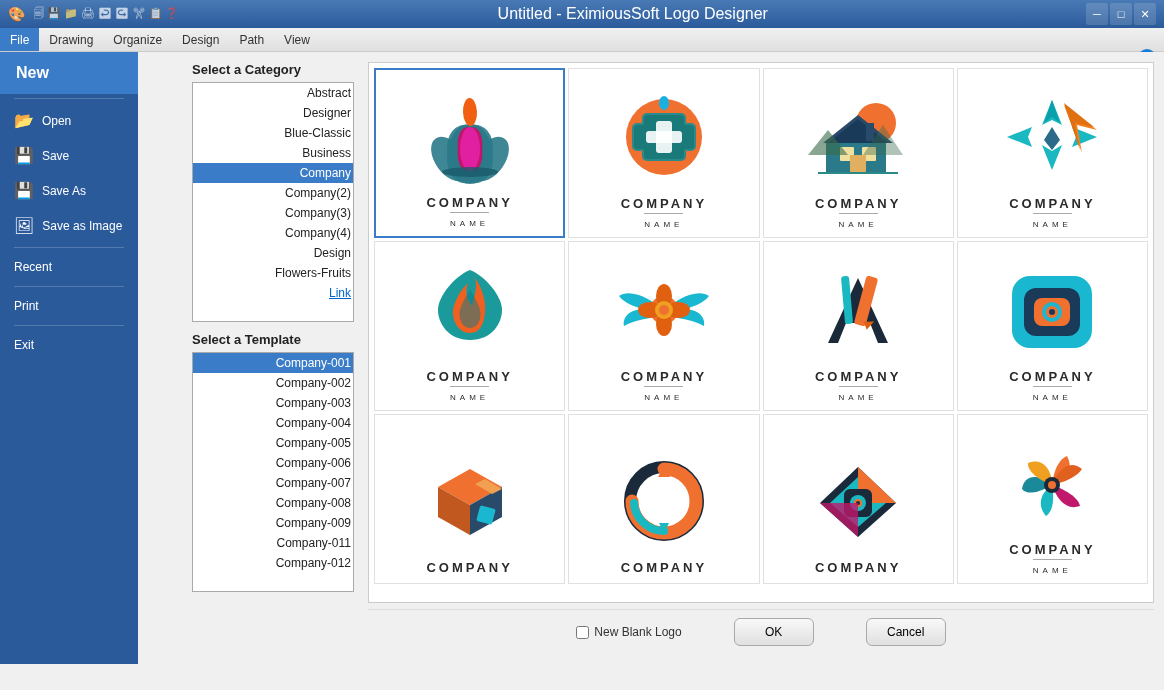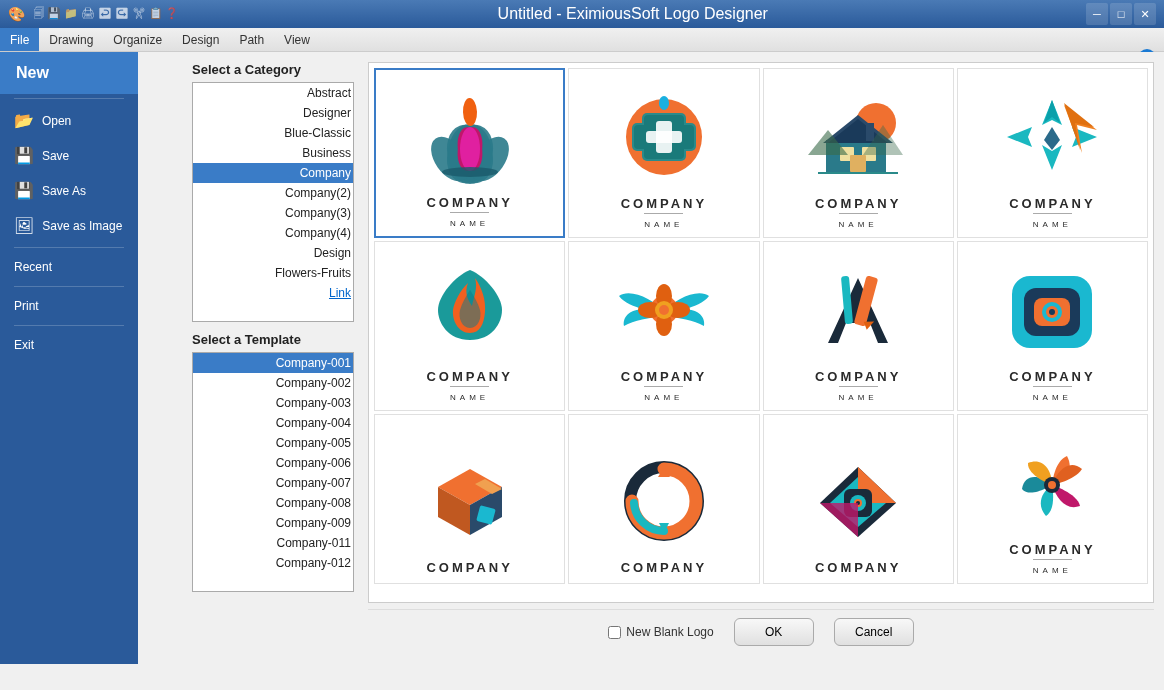--- a/index.html
+++ b/index.html
@@ -190,20 +190,21 @@
       color: #333;
       justify-content: space-between;
     }
     .ok-btn, .cancel-btn {
       width: 80px; height: 28px;
       border: 1px solid #aaa;
       background: linear-gradient(to bottom, #f8f8f8, #e0e0e0);
       cursor: pointer;
       font-size: 12px;
       border-radius: 6px;
+      margin-left: 32px;
     }
 
     
     ::-webkit-scrollbar { width: 14px; }
     ::-webkit-scrollbar-track { background: #f0f0f0; border: 1px solid #ddd; }
     ::-webkit-scrollbar-thumb { background: #c0c0c0; border: 1px solid #aaa; border-radius: 2px; }
     ::-webkit-scrollbar-button { height: 14px; background: #e0e0e0; border: 1px solid #aaa; display: block; }
 
     
     .dialog-area {

